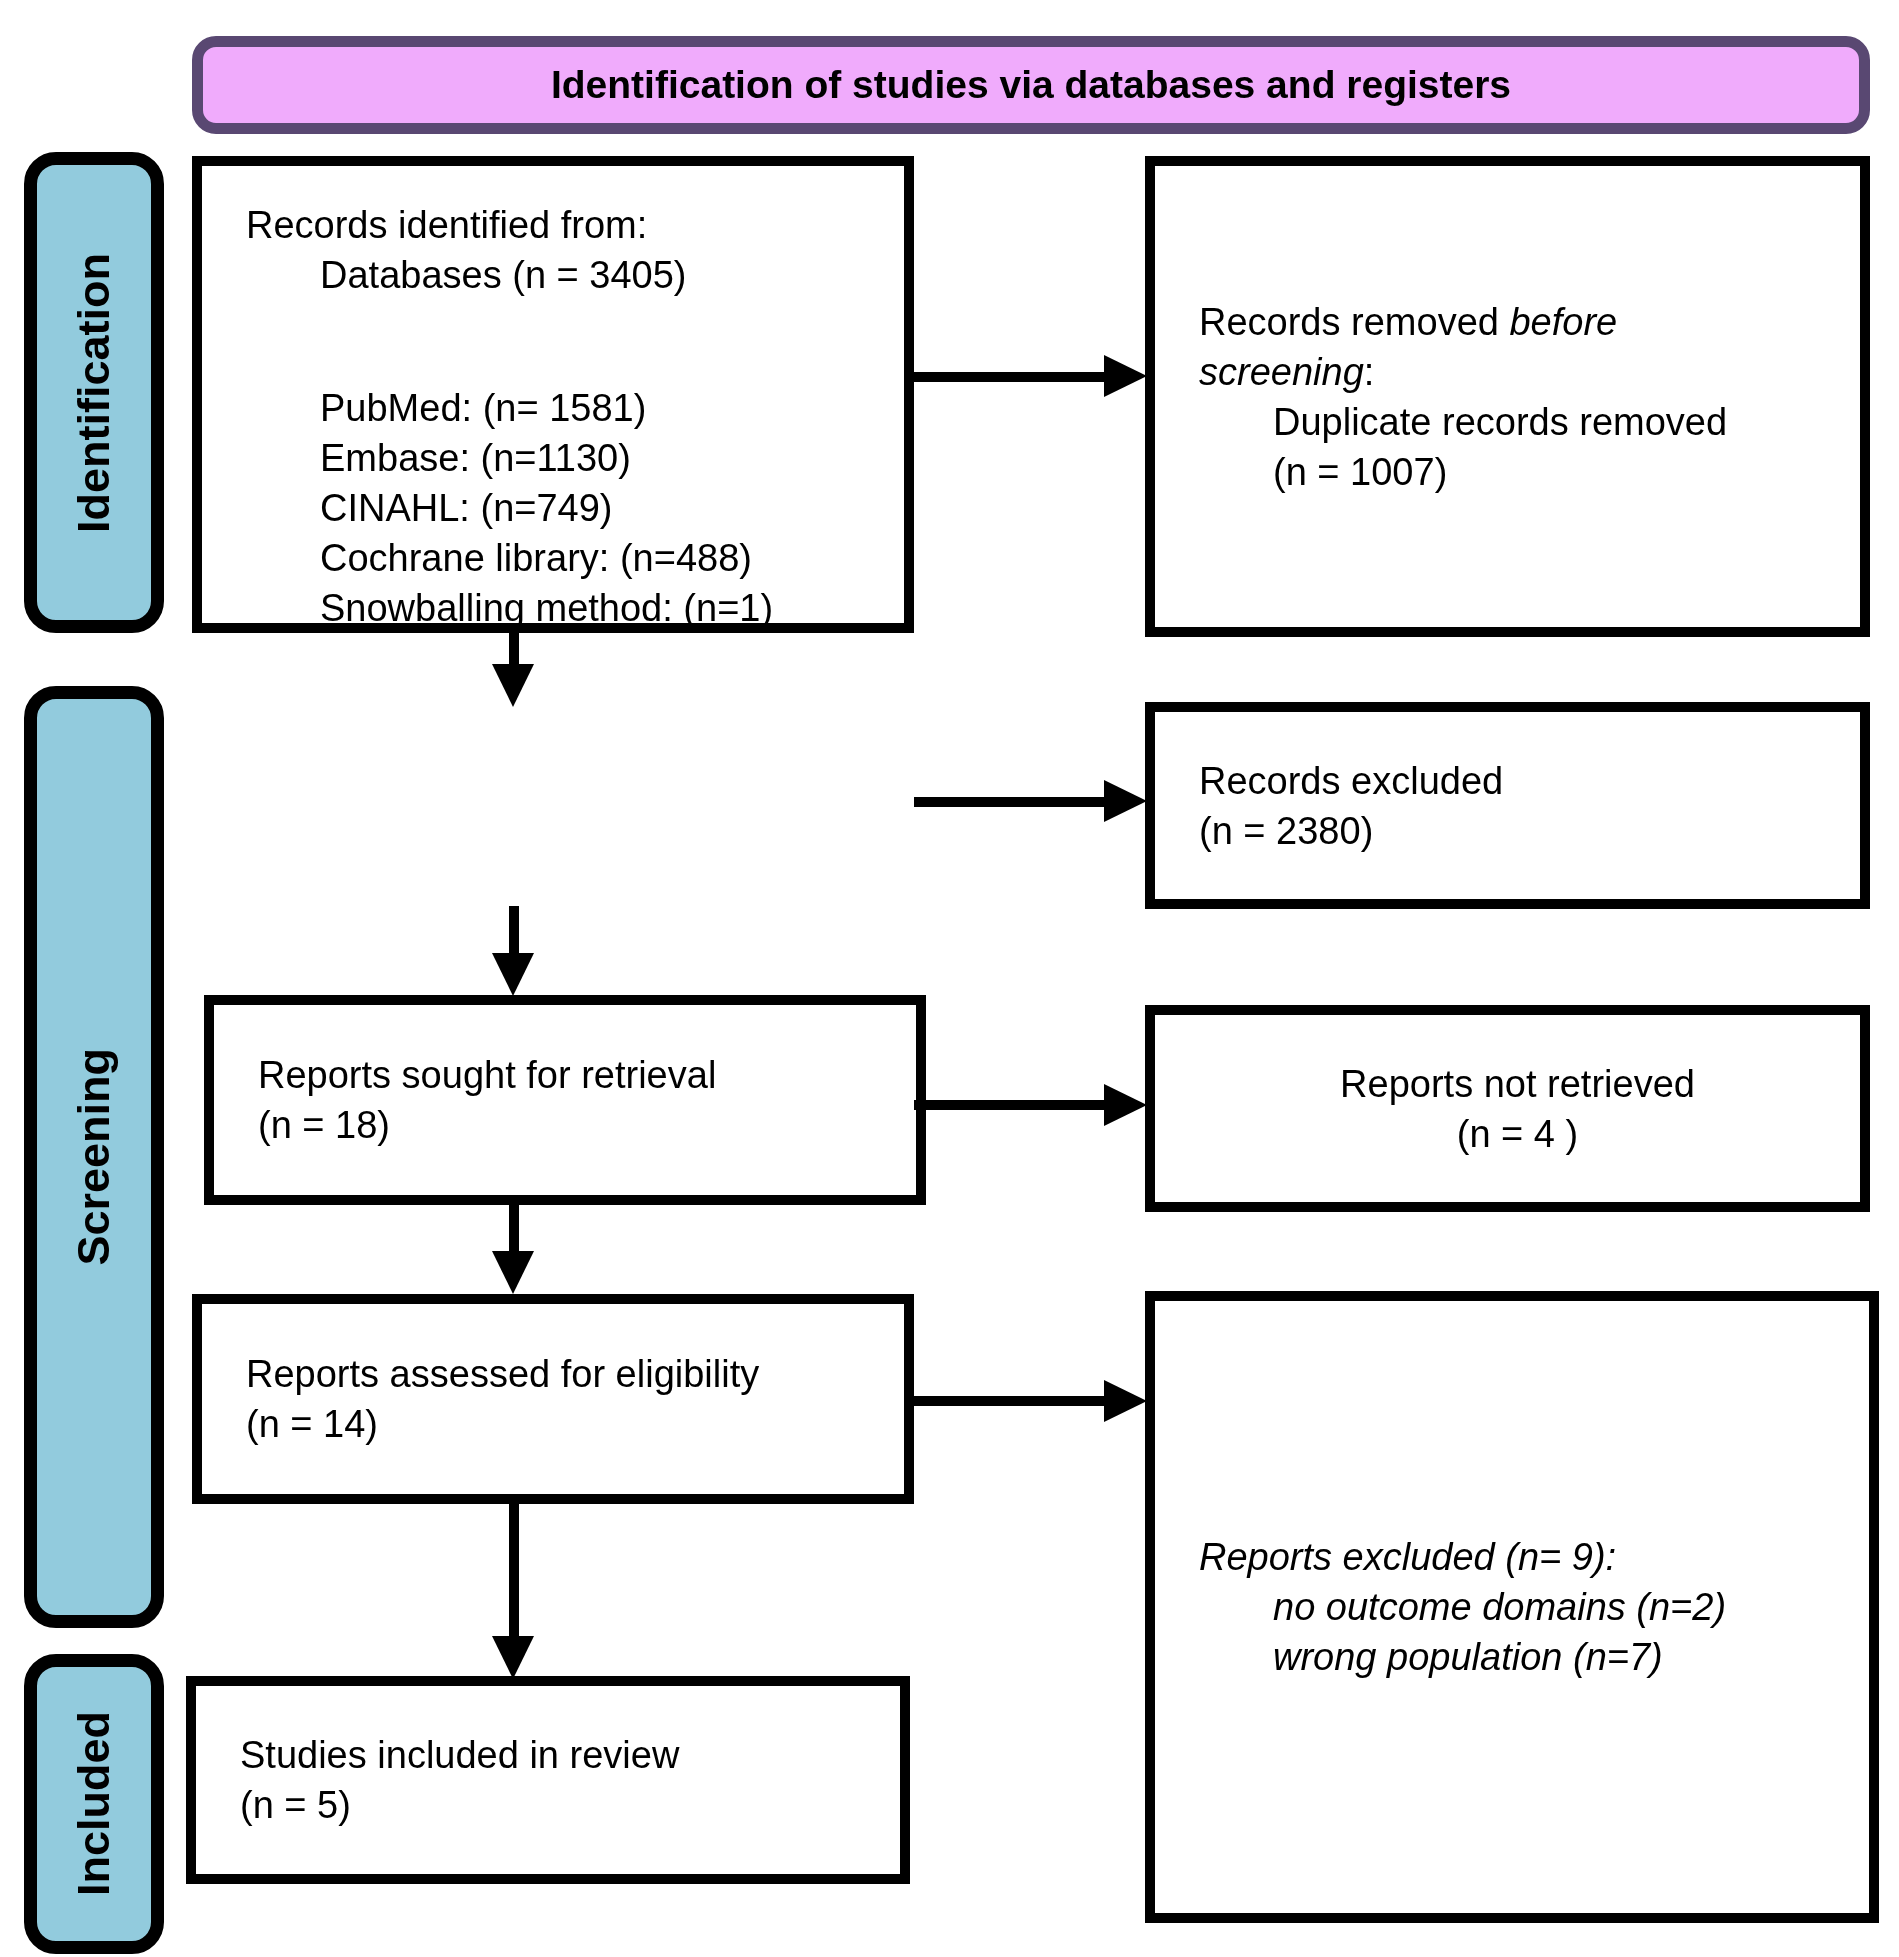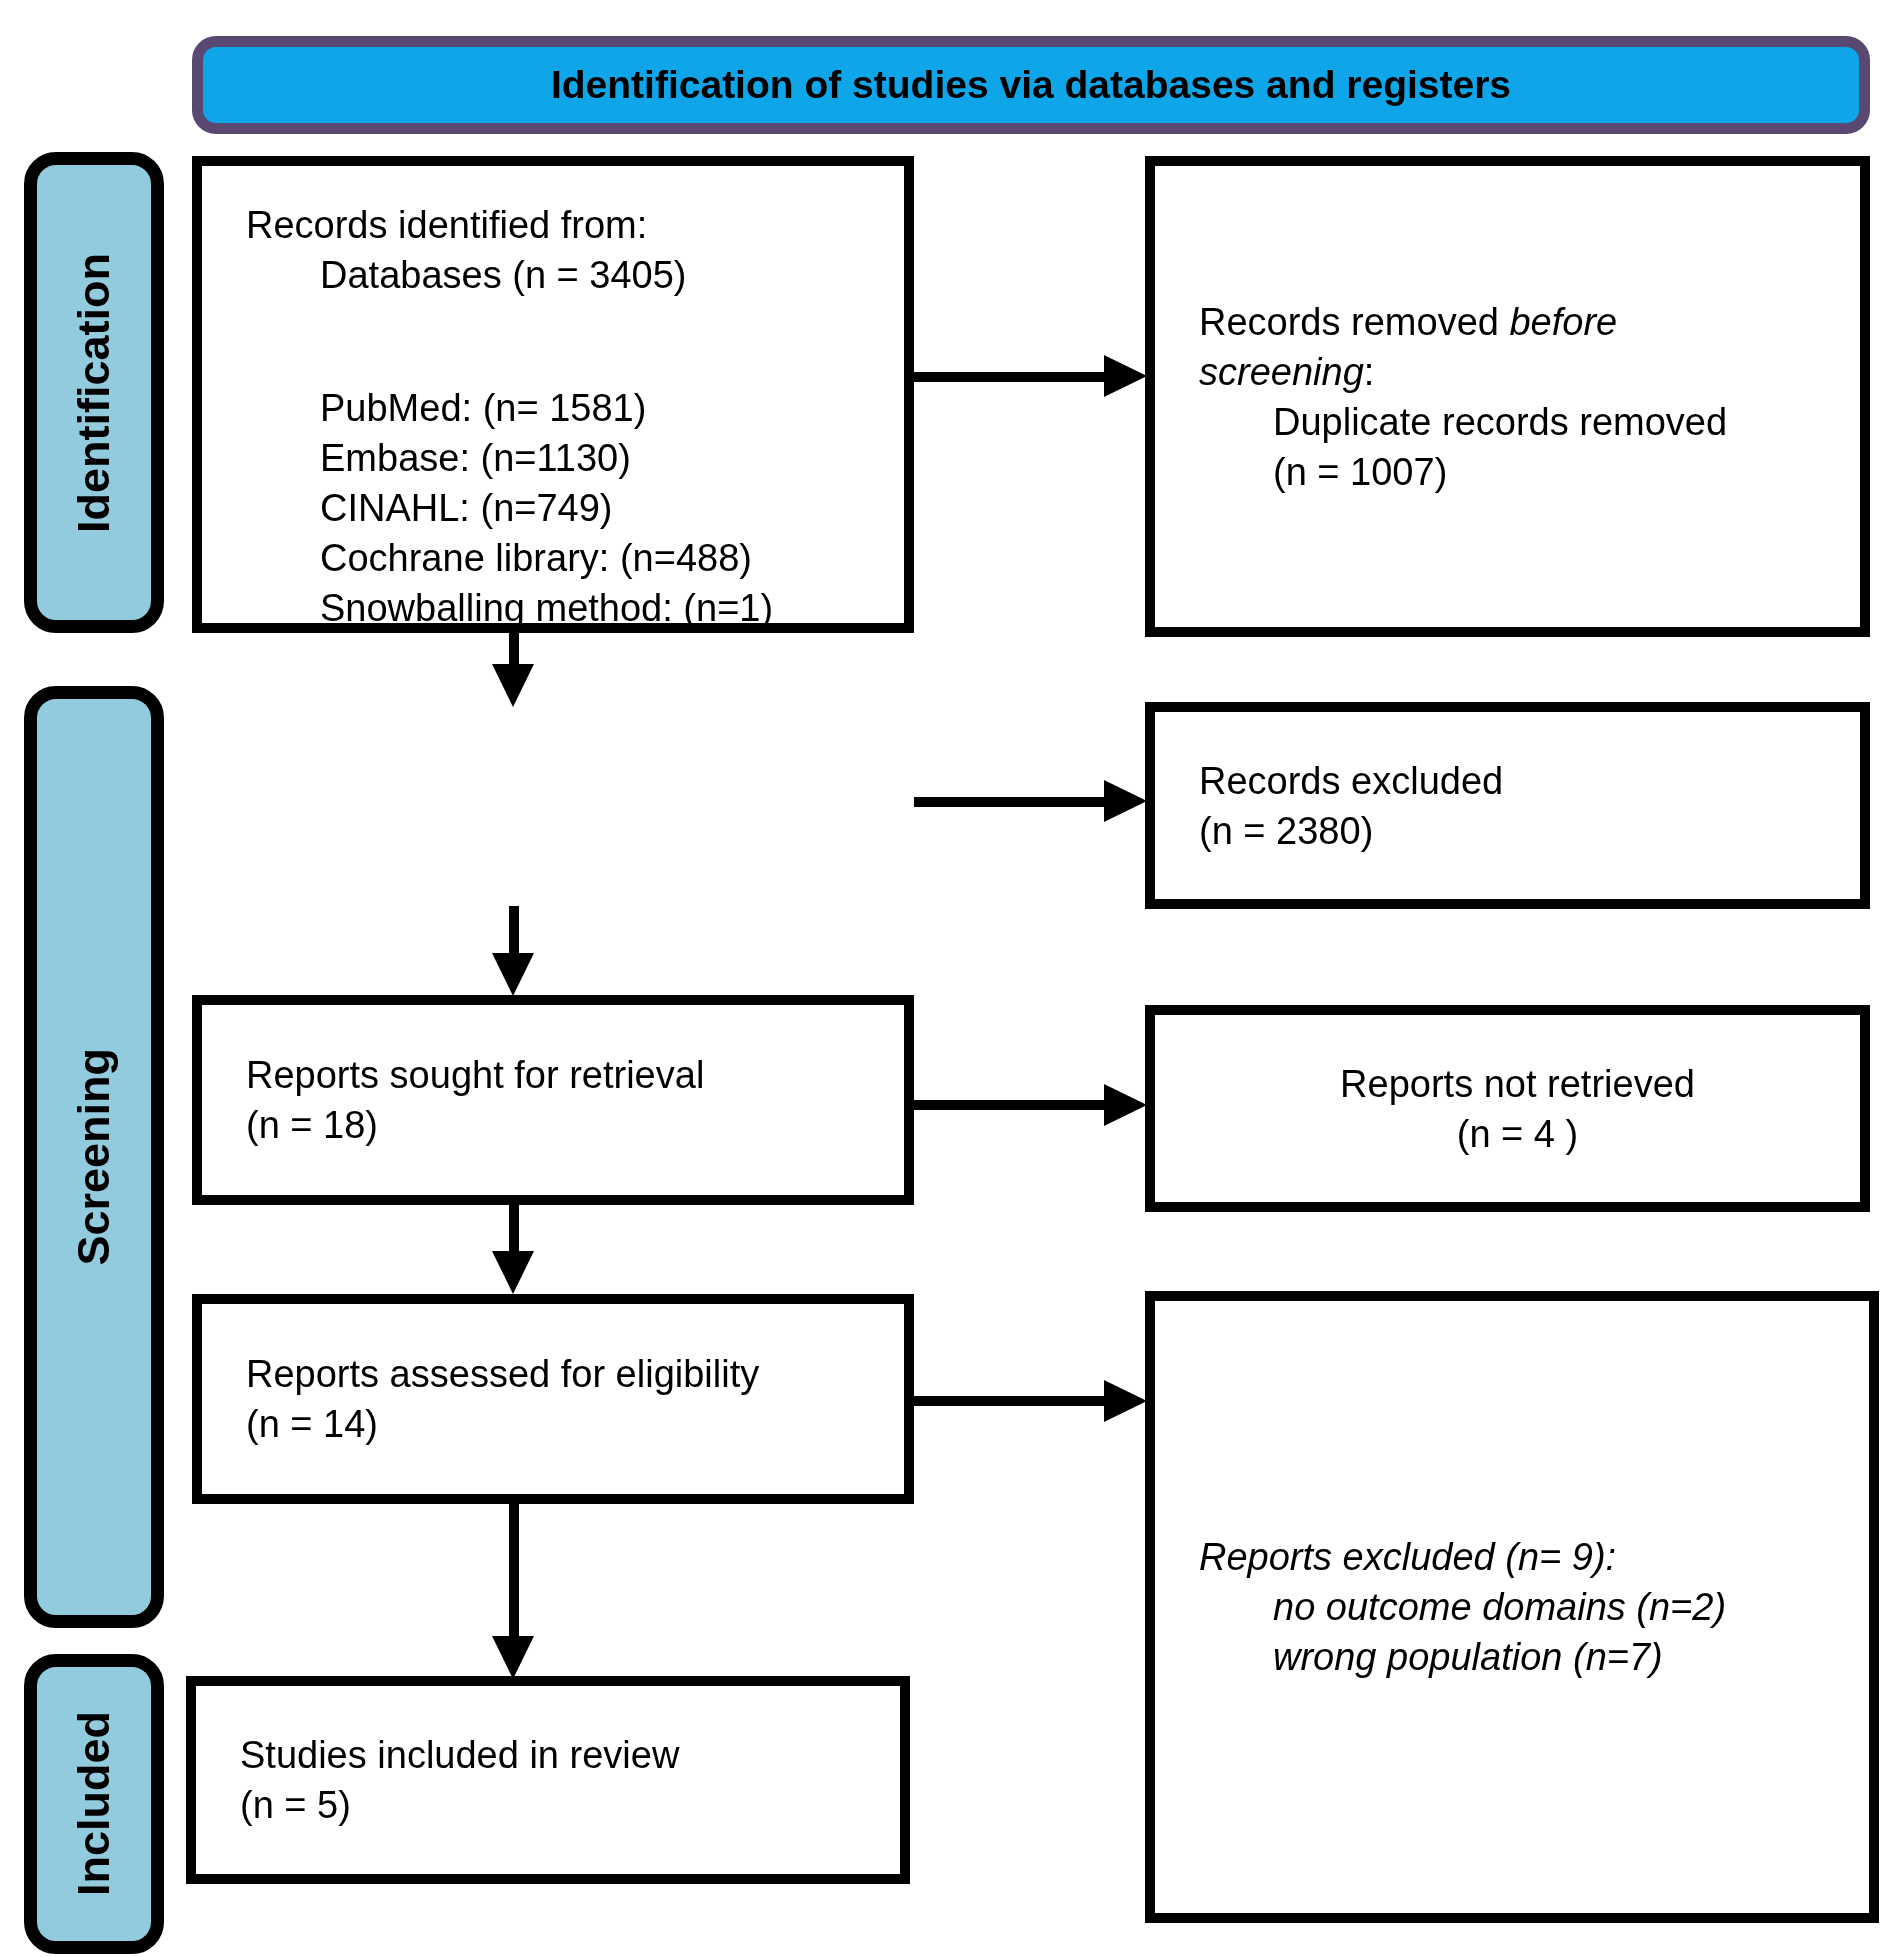--- a/index.html
+++ b/index.html
@@ -14,21 +14,21 @@
     height: 1958px;
     background: #FFFFFF;
     overflow: hidden;
   }
 
   
   .banner {
     position: absolute;
     left: 192px; top: 36px;
     width: 1678px; height: 98px;
-    background: #0ea5e9;
+    background: #f0abfc;
     border: 11.2px solid #594872;
     border-radius: 24px;
     box-sizing: border-box;
     display: flex;
     align-items: center;
     justify-content: center;
     font-size: 39px;
     font-weight: bold;
     color: #000000;
   }
@@ -68,21 +68,21 @@
     line-height: 50px;
     color: #000000;
   }
   .box .inner { padding: 0 24px 0 44px; }
   .vcenter { display: flex; flex-direction: column; justify-content: center; }
 
   .box-records-identified { left: 192px;  top: 156px;  width: 722px; height: 477px; }
   .box-records-removed    { left: 1145px; top: 156px;  width: 725px; height: 481px; }
   .box-records-screened   { left: 192px;  top: 704px;  width: 722px; height: 207px; }
   .box-records-excluded   { left: 1145px; top: 702px;  width: 725px; height: 207px; }
-  .box-reports-sought     { left: 192px;  top: 995px; width: 722px; height: 210px; }
+  .box-reports-sought     { left: 204px;  top: 995px; width: 722px; height: 210px; }
   .box-reports-not-retrieved { left: 1145px; top: 1005px; width: 725px; height: 207px; text-align: center; }
   .box-reports-assessed   { left: 192px;  top: 1294px; width: 722px; height: 210px; }
   .box-reports-excluded   { left: 1145px; top: 1291px; width: 734px; height: 632px; font-style: italic; }
   .box-studies-included   { left: 186px;  top: 1676px; width: 724px; height: 208px; }
 
   .box-records-identified .inner { padding-top: 34px; }
   .ind  { padding-left: 74px; }
   .gap  { height: 83px; }
   .ital { font-style: italic; }
 

